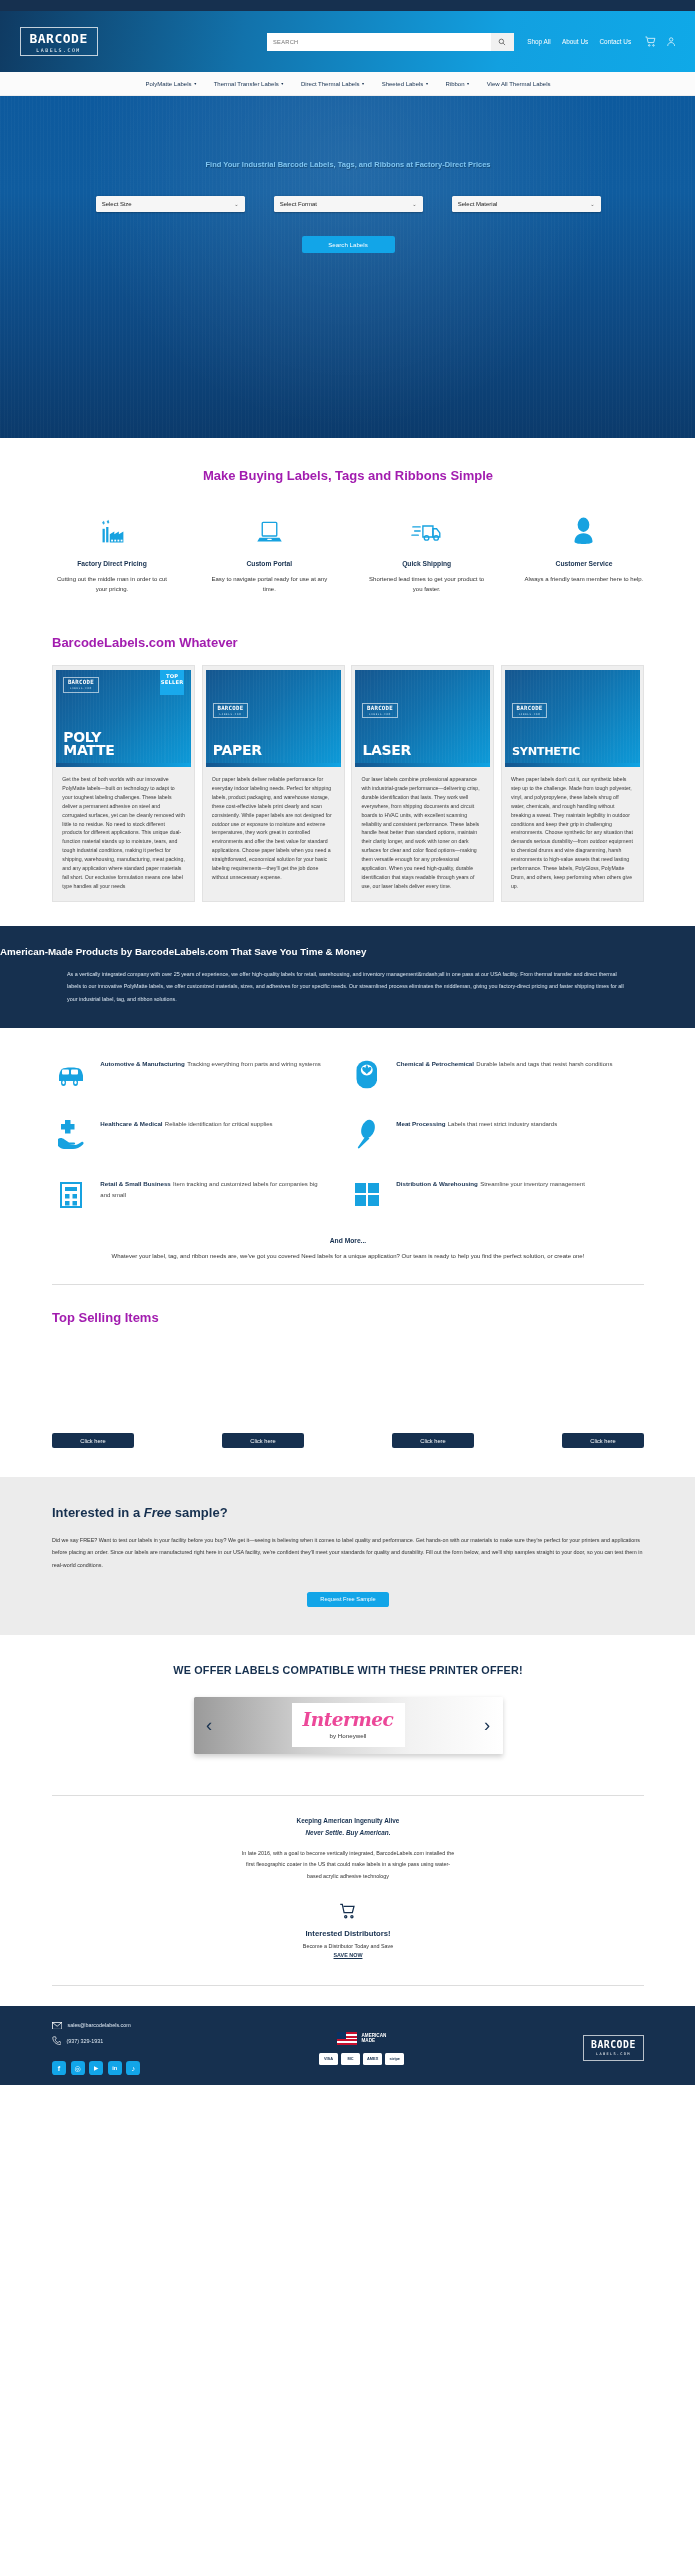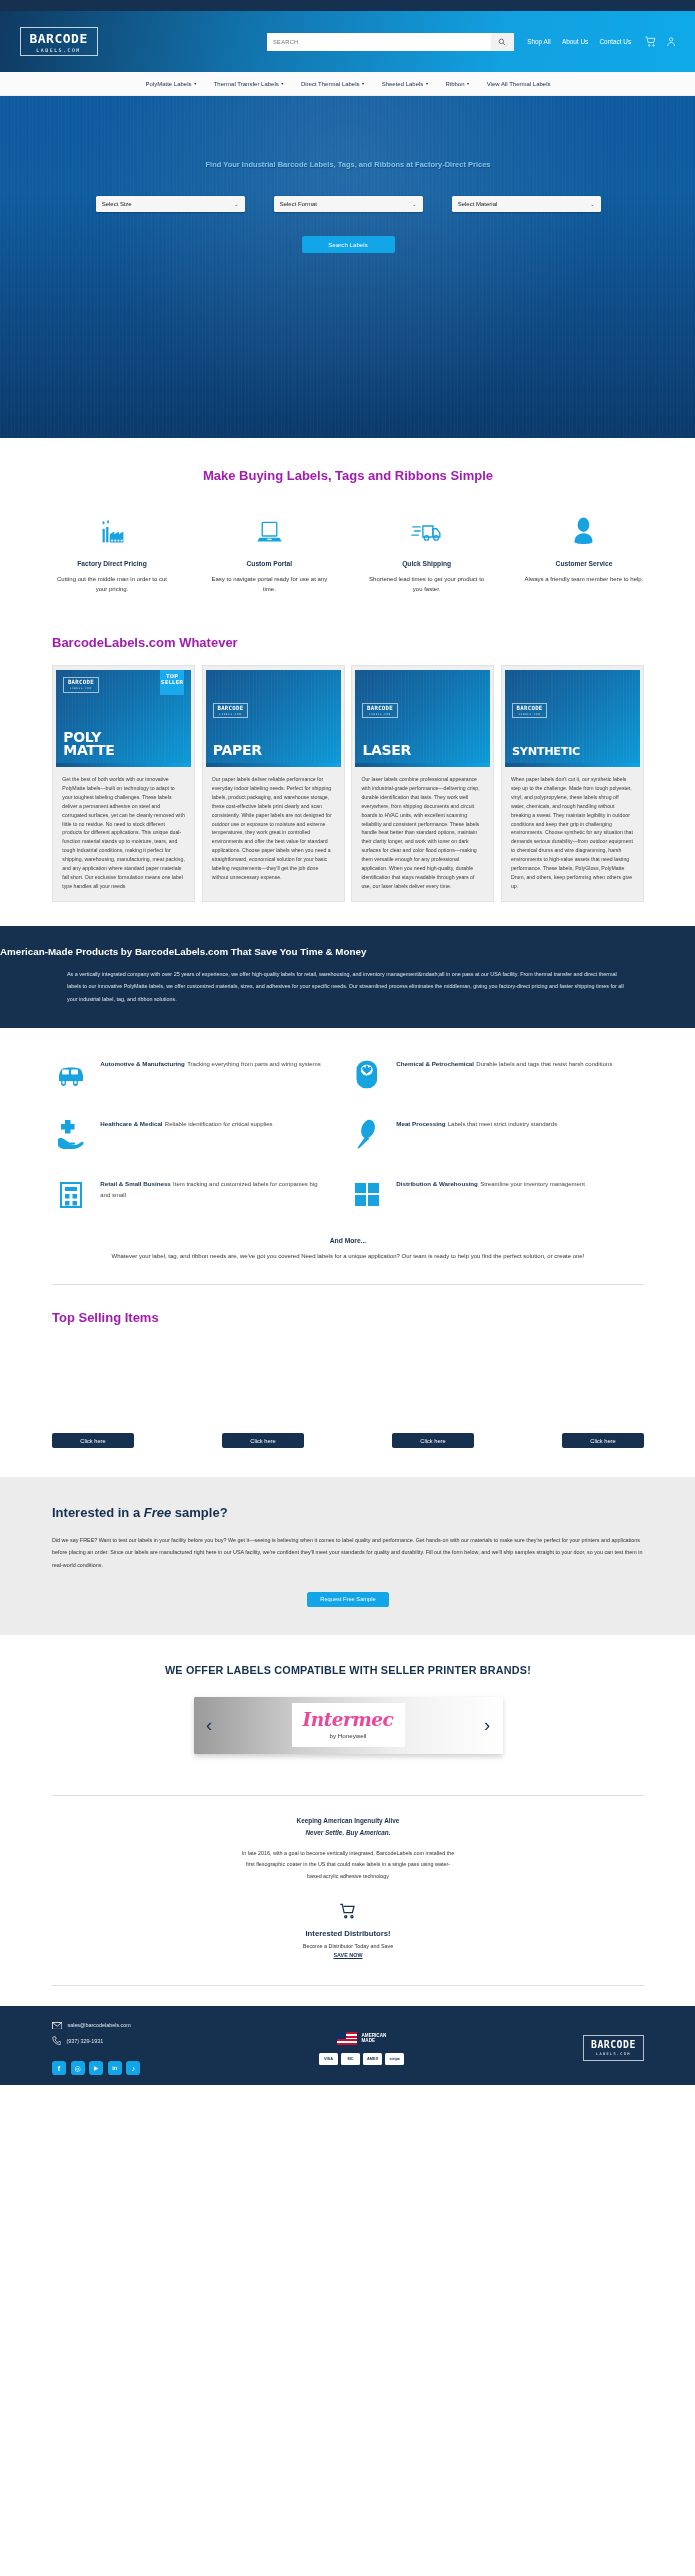--- a/index.html
+++ b/index.html
@@ -628,21 +628,21 @@
     <h2>
       <span>Interested in a </span><em>Free</em><span> sample?</span>
     </h2>
     <p>Did we say FREE? Want to test our labels in your facility before you buy? We get it—seeing is believing when it comes to label quality and performance. Get hands-on with our materials to make sure they're perfect for your printers and applications before placing an order. Since our labels are manufactured right here in our USA facility, we're confident they'll meet your standards for quality and durability. Fill out the form below, and we'll ship samples straight to your door, so you can test them in real-world conditions.</p>
     <button class="req-btn">Request Free Sample</button>
   </div>
 </div>
 
 <div class="brands">
   <div class="inner">
-    <h2>WE OFFER LABELS COMPATIBLE WITH SELLER PRINTER BRANDS!</h2>
+    <h2>WE OFFER LABELS COMPATIBLE WITH THESE PRINTER OFFER!</h2>
     <div class="carousel">
       <div class="carr">‹</div>
       <div class="brand-logo">
         <div class="bn">Intermec</div>
         <div class="bs">by Honeywell</div>
       </div>
       <div class="carr">›</div>
     </div>
   </div>
 </div>

